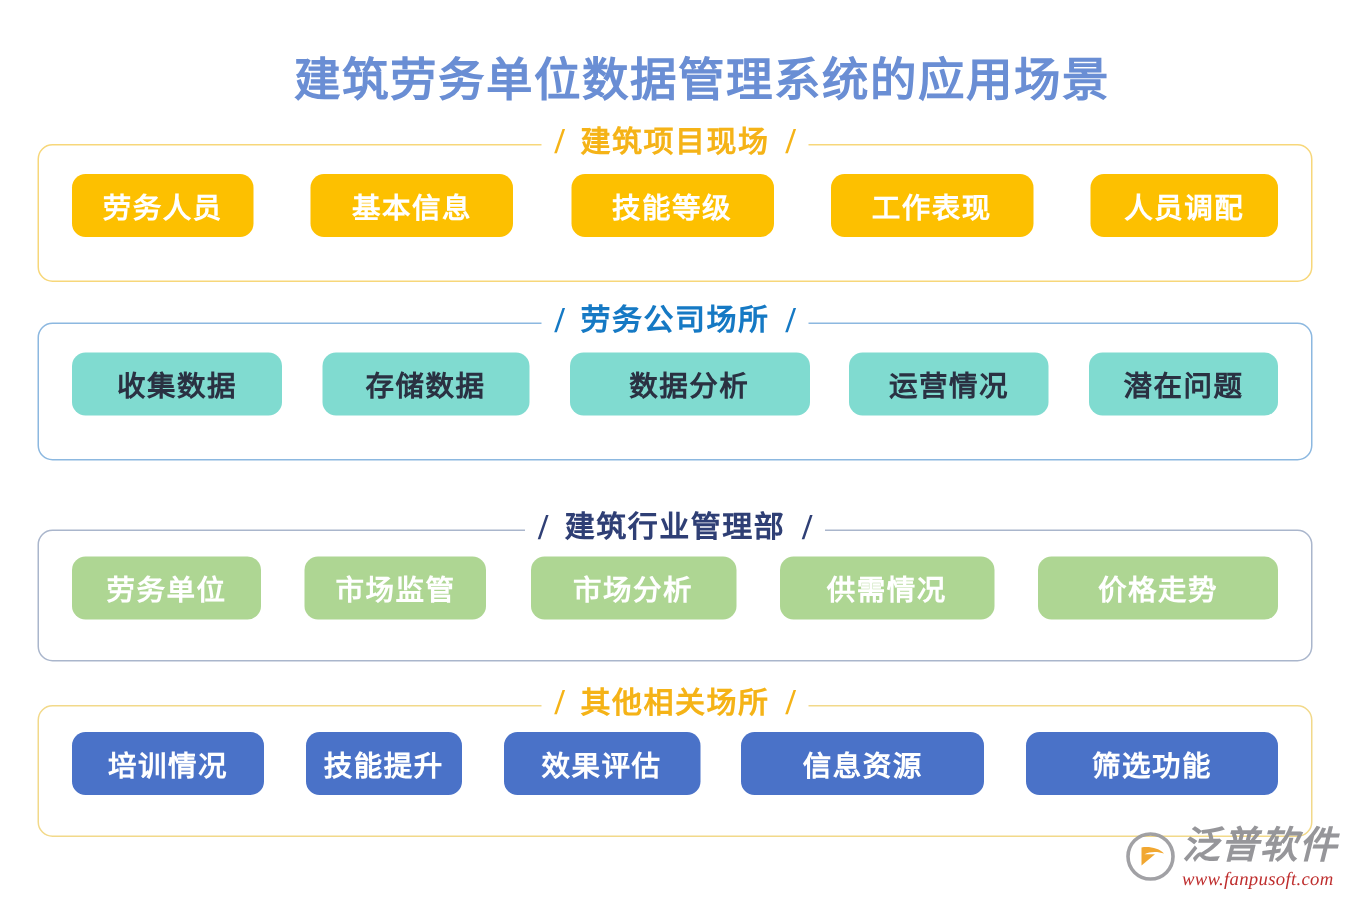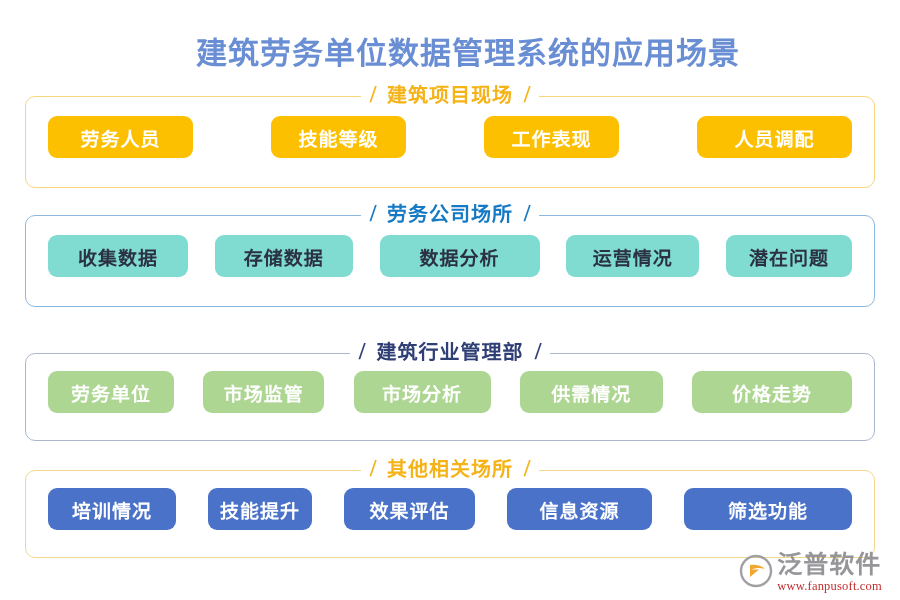--- a/index.html
+++ b/index.html
@@ -133,26 +133,27 @@
   .theme-blue .legend-slash,
   .theme-blue .legend-text { color: #f5b317; }
   .theme-blue .pill {
     background: #4a72c8;
     color: #ffffff;
   }
 
   
   .watermark {
     position: absolute;
-    right: 18px;
+    right: 8px;
     bottom: 8px;
     display: flex;
     align-items: flex-start;
     gap: 4px;
     opacity: 0.92;
+    font-style: italic;
   }
   .wm-mark {
     width: 34px;
     height: 34px;
     position: relative;
     flex: 0 0 auto;
     margin-top: 2px;
   }
   .wm-right {
     display: flex;
@@ -184,24 +185,25 @@
 
   <div class="section theme-amber" style="top:96px; height:92px;">
     <div class="section-legend">
       <div class="legend-inner">
         <span class="legend-slash">/</span>
         <span class="legend-text">建筑项目现场</span>
         <span class="legend-slash">/</span>
       </div>
     </div>
     <div class="pill-row">
-      <div class="pill" style="width:145px;">劳务人员</div>
+      <div class="pill" style="width:121px;">劳务人员</div>
+      <div class="pill" style="width:135px;">基本信息</div>
       <div class="pill" style="width:135px;">技能等级</div>
       <div class="pill" style="width:135px;">工作表现</div>
-      <div class="pill" style="width:155px;">人员调配</div>
+      <div class="pill" style="width:125px;">人员调配</div>
     </div>
   </div>
 
   <div class="section theme-teal" style="top:215px; height:92px;">
     <div class="section-legend">
       <div class="legend-inner">
         <span class="legend-slash">/</span>
         <span class="legend-text">劳务公司场所</span>
         <span class="legend-slash">/</span>
       </div>
@@ -237,21 +239,21 @@
       <div class="legend-inner">
         <span class="legend-slash">/</span>
         <span class="legend-text">其他相关场所</span>
         <span class="legend-slash">/</span>
       </div>
     </div>
     <div class="pill-row" style="padding-top:17px; padding-bottom:17px;">
       <div class="pill" style="width:128px;">培训情况</div>
       <div class="pill" style="width:104px;">技能提升</div>
       <div class="pill" style="width:131px;">效果评估</div>
-      <div class="pill" style="width:145px;">信息资源</div>
+      <div class="pill" style="width:162px;">信息资源</div>
       <div class="pill" style="width:168px;">筛选功能</div>
     </div>
   </div>
 
   <div class="watermark">
     <div class="wm-mark">
       <svg width="34" height="34" viewBox="0 0 34 34" aria-hidden="true">
         <path d="M17 2 C8.7 2 2 8.7 2 17 C2 25.3 8.7 32 17 32 C25.3 32 32 25.3 32 17 C32 8.7 25.3 2 17 2 Z" fill="none" stroke="#9a9a9e" stroke-width="2.4"></path>
         <path d="M11 11 C16 10 23 11.5 26 15 C22 13.5 16.5 13.5 13 15.5 L20 15.5 L11 23 Z" fill="#f0a020"></path>
       </svg>

